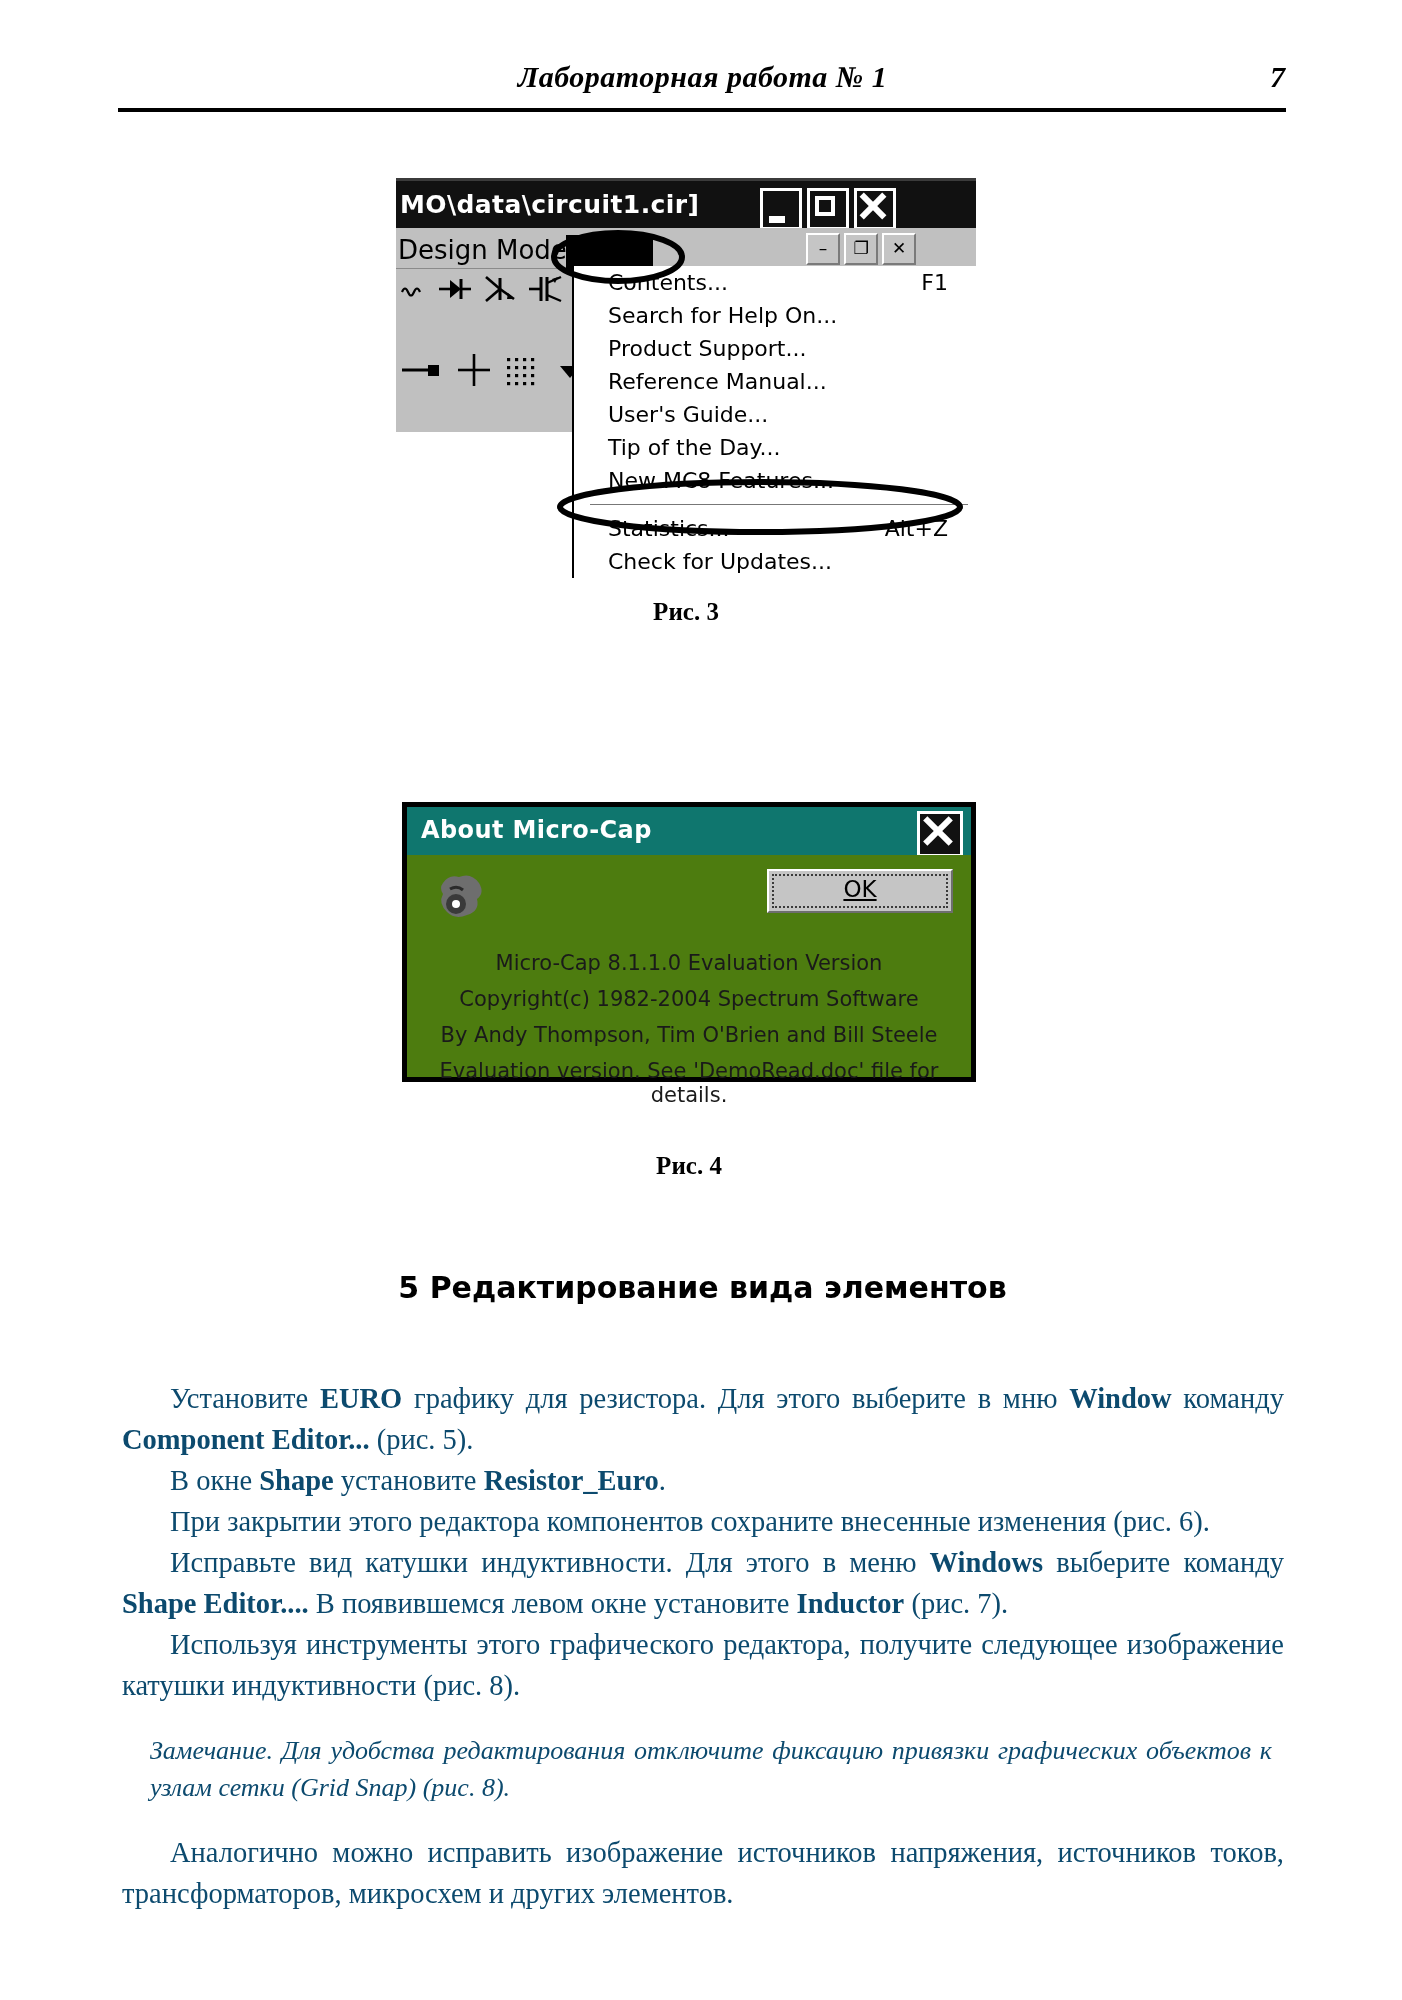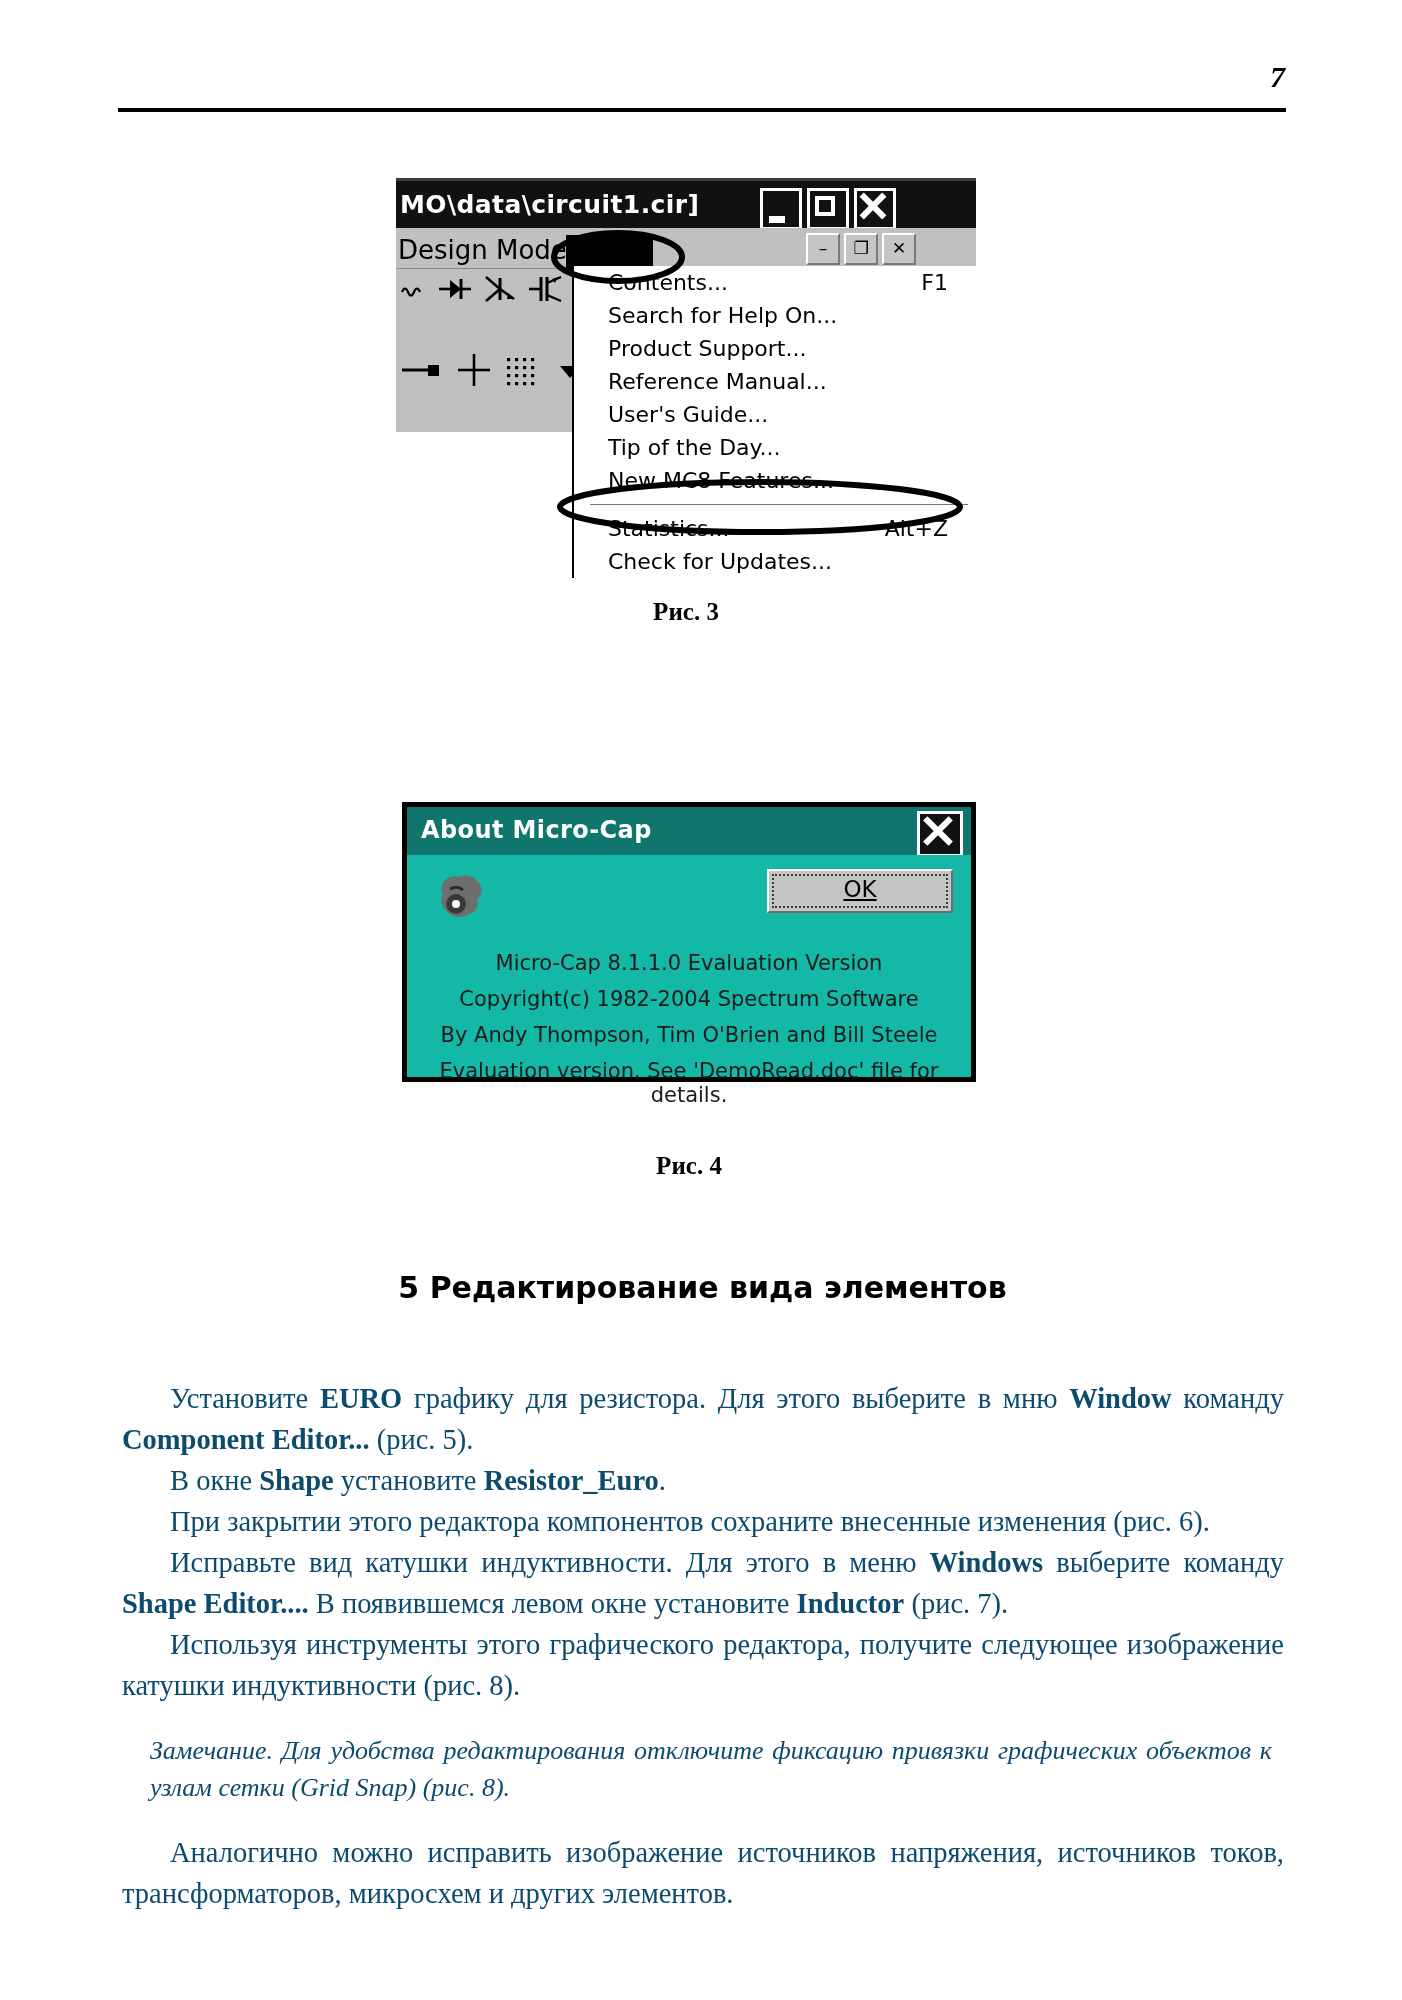--- a/index.html
+++ b/index.html
@@ -266,21 +266,21 @@
   .about-close::before, .about-close::after {
     content: ""; position: absolute;
     left: 15px; top: -1px; width: 6px; height: 36px; background: #fff;
   }
   .about-close::before { transform: rotate(45deg); }
   .about-close::after  { transform: rotate(-45deg); }
 
   .about-body {
     position: absolute;
     left: 0; top: 48px; right: 0; bottom: 0;
-    background: #14b8a6;
+    background: #4d7c0f;
   }
   .about-ok {
     position: absolute;
     right: 18px; top: 14px;
     width: 182px; height: 40px;
     background: #c5c5c5;
     border: 2px solid #fff;
     border-right-color: #6e6e6e;
     border-bottom-color: #6e6e6e;
   }
@@ -345,20 +345,21 @@
     line-height: 37px;
     text-indent: 0 !important;
     padding-left: 28px;
     padding-right: 12px;
   }
 </style>
 </head>
 <body>
 
 <div class="page-header">
+  <div class="title">Лабораторная работа № 1</div>
   <div class="folio">7</div>
 </div>
 <div class="header-rule"></div>
 
 <div class="fig3">
   <div class="mc-window">
 
     <div class="mc-right-edge"></div>
     <div class="mc-right-edge2"></div>
 

